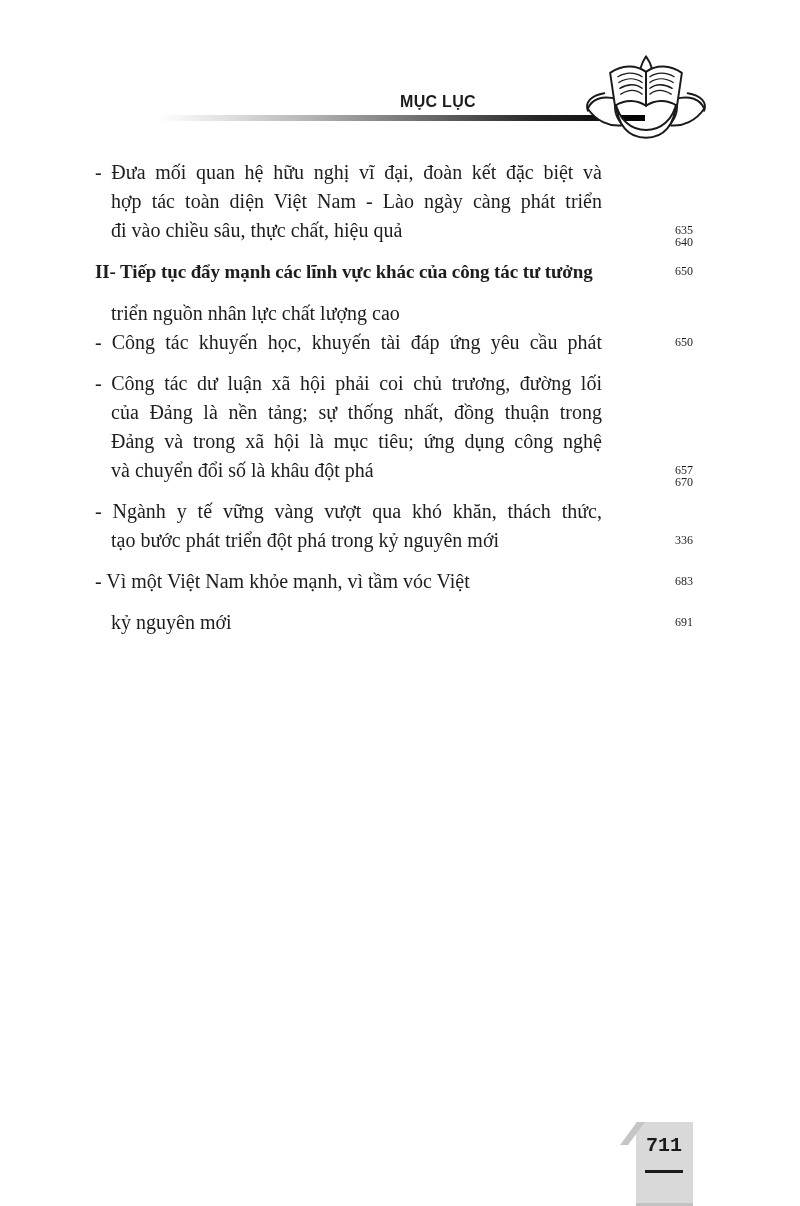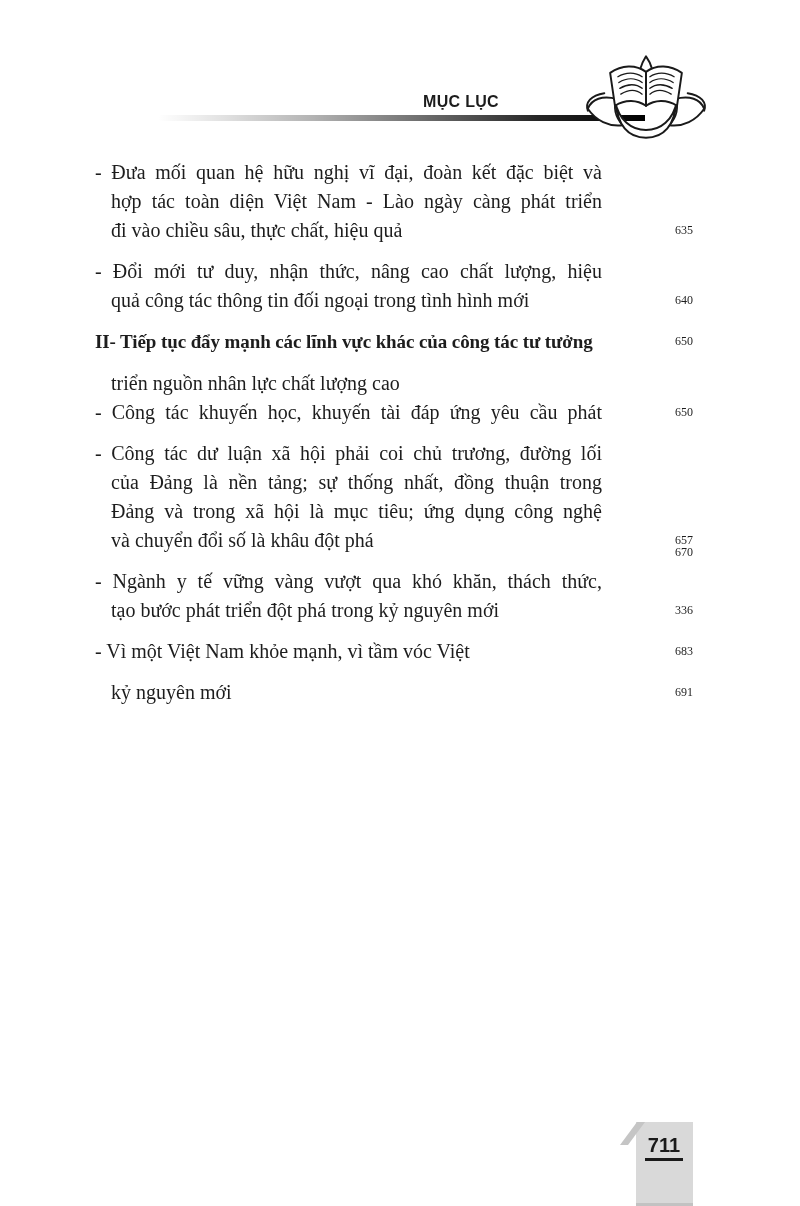--- a/index.html
+++ b/index.html
@@ -9,21 +9,21 @@
     position:relative;
     overflow:hidden;
     font-family:"Liberation Serif","DejaVu Serif",serif;
     color:#1d1d1d;
   }
   .page{position:absolute;inset:0;}
 
   
   .running-head-title{
     position:absolute;left:400px;top:93px;width:122px;
-    text-align:center;
+    text-align:left;
     font-family:"Liberation Sans","DejaVu Sans",sans-serif;
     font-weight:700;font-size:16px;line-height:17px;
     letter-spacing:.3px;color:#1c1c1c;
   }
   .head-rule{
     position:absolute;left:158px;top:115px;width:487px;height:6px;
     border-radius:3px 0 0 3px;
     background:linear-gradient(to right,
       rgba(0,0,0,0) 0%,rgba(0,0,0,.12) 14%,rgba(0,0,0,.3) 32%,
       rgba(0,0,0,.58) 55%,rgba(0,0,0,.85) 78%,#000 100%);
@@ -48,23 +48,23 @@
   .page-num{
     position:absolute;right:0;bottom:0;width:60px;
     text-align:right;font-size:12px;line-height:29px;
   }
 
   
   .folio-tab{position:absolute;left:616px;top:1122px;width:80px;height:84px;}
   .folio-number{
     position:absolute;left:645px;top:1134px;width:38px;
     text-align:center;
-    font-family:Liberation Sans, sans-serif;
+    font-family:Liberation Mono, monospace;
     font-weight:700;font-size:20px;line-height:23px;color:#1a1a1a;
-    border-bottom:3px solid #1a1a1a;padding-bottom:1px;
+    border-bottom:3px solid #1a1a1a;padding-bottom:13px;
   }
 </style>
 </head>
 <body>
 
 <div class="page">
 
   <div class="running-head-title">MỤC LỤC</div>
 
   <div class="head-rule"></div>
@@ -102,24 +102,20 @@
   <main class="toc">
       <div class="entry item">
       <div class="entry-text">
           <div class="line just">- Đưa mối quan hệ hữu nghị vĩ đại, đoàn kết đặc biệt và</div>
           <div class="line cont just">hợp tác toàn diện Việt Nam - Lào ngày càng phát triển</div>
           <div class="line cont">đi vào chiều sâu, thực chất, hiệu quả</div>
         </div>
       <div class="page-num">635</div>
     </div>
       <div class="entry item">
-      <div class="entry-text">
-          <div class="line just">- Đổi mới tư duy, nhận thức, nâng cao chất lượng, hiệu</div>
-          <div class="line cont">quả công tác thông tin đối ngoại trong tình hình mới</div>
-        </div>
       <div class="page-num">640</div>
     </div>
       <div class="entry section">
       <div class="entry-text">
           <div class="line">II- Tiếp tục đẩy mạnh các lĩnh vực khác của công tác tư tưởng</div>
         </div>
       <div class="page-num">650</div>
     </div>
       <div class="entry item">
       <div class="entry-text">

